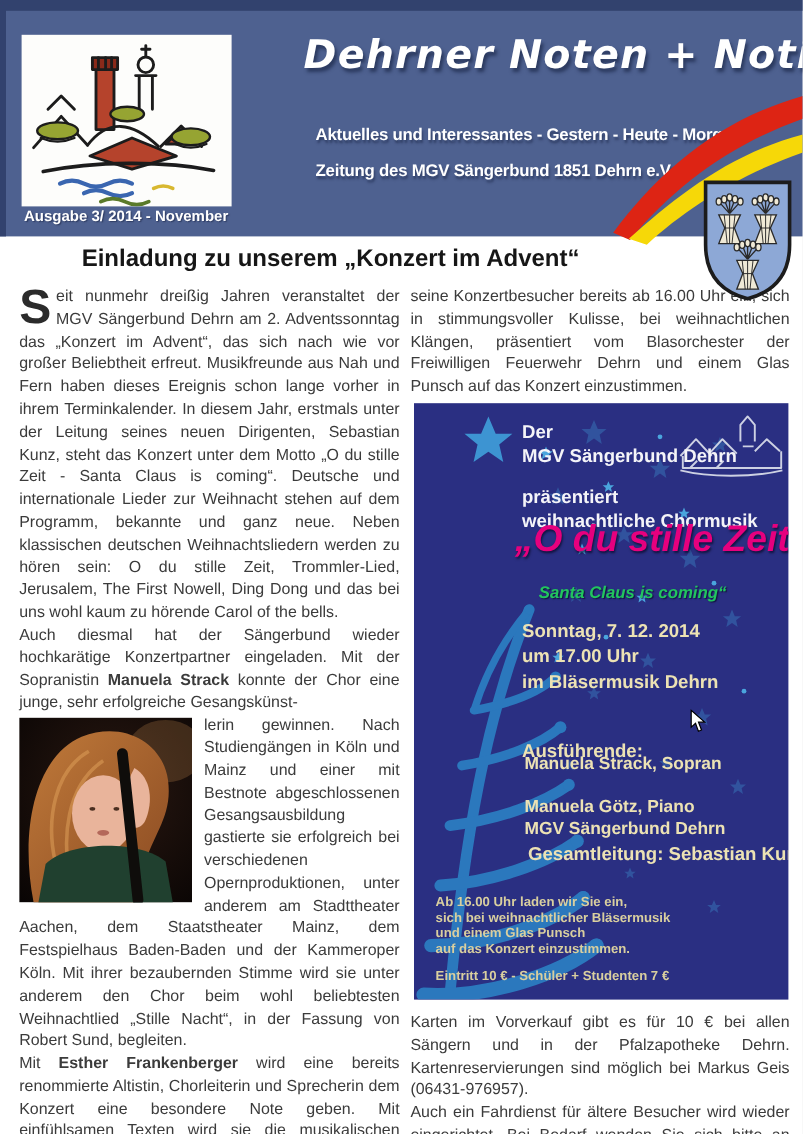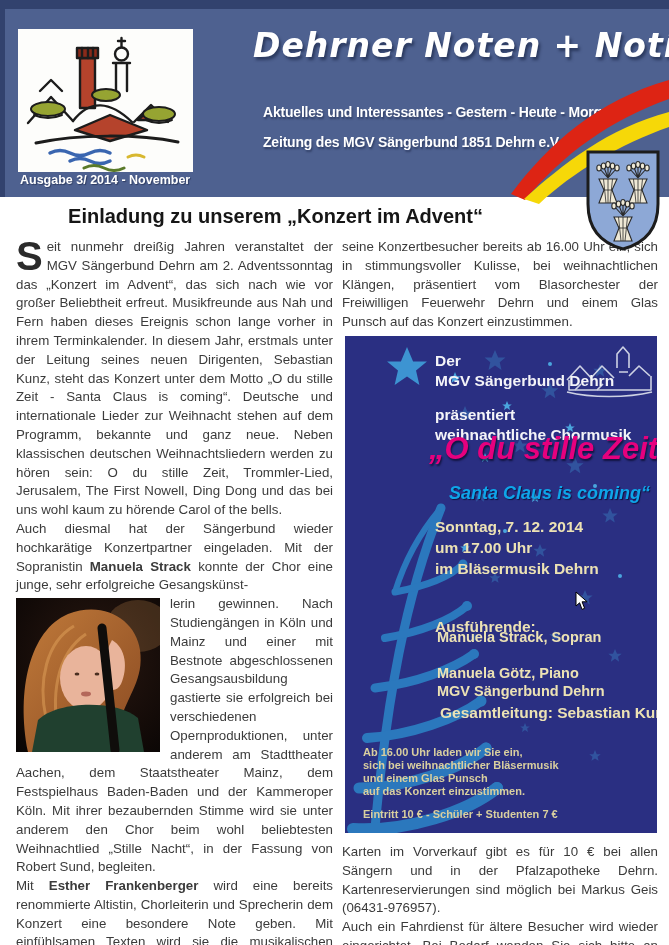--- a/index.html
+++ b/index.html
@@ -40,22 +40,22 @@
   
   .poster{position:relative;width:312px;height:497px;margin:4px 0 10px 3px;
     background:#2a2f82;overflow:hidden;}
   .poster-art{position:absolute;left:0;top:0;}
   .pl{position:absolute;white-space:nowrap;}
   .pl-white{color:#f4f4f8;font-weight:bold;font-size:15.5px;}
   .pl-cream{color:#ece2b4;font-weight:bold;font-size:15.5px;}
   .pt-title{position:absolute;left:84px;top:104px;color:#e6007e;font-weight:bold;
     font-style:italic;font-size:31px;white-space:nowrap;
     text-shadow:1px 2px 2px rgba(0,0,20,.6);}
-  .pt-sub{position:absolute;left:104px;top:148px;color:#0ea5e9;font-weight:bold;
-    font-style:italic;font-size:18px;white-space:nowrap;text-shadow:1px 1px 1px rgba(0,0,20,.6);}
+  .pt-sub{position:absolute;left:104px;top:148px;color:#22c55e;font-weight:bold;
+    font-style:italic;font-size:14px;white-space:nowrap;text-shadow:1px 1px 1px rgba(0,0,20,.6);}
   .p-infoline{color:#d9cf9f;font-weight:bold;font-size:11px;line-height:13px;}
   .p-price{color:#d9cf9f;font-weight:bold;font-size:11px;}
   .cursor{position:absolute;left:230px;top:255px;z-index:6;}
   .rc-p{margin:0;text-align:justify;}
 </style>
 </head>
 <body>
 
 <div class="page">
 

